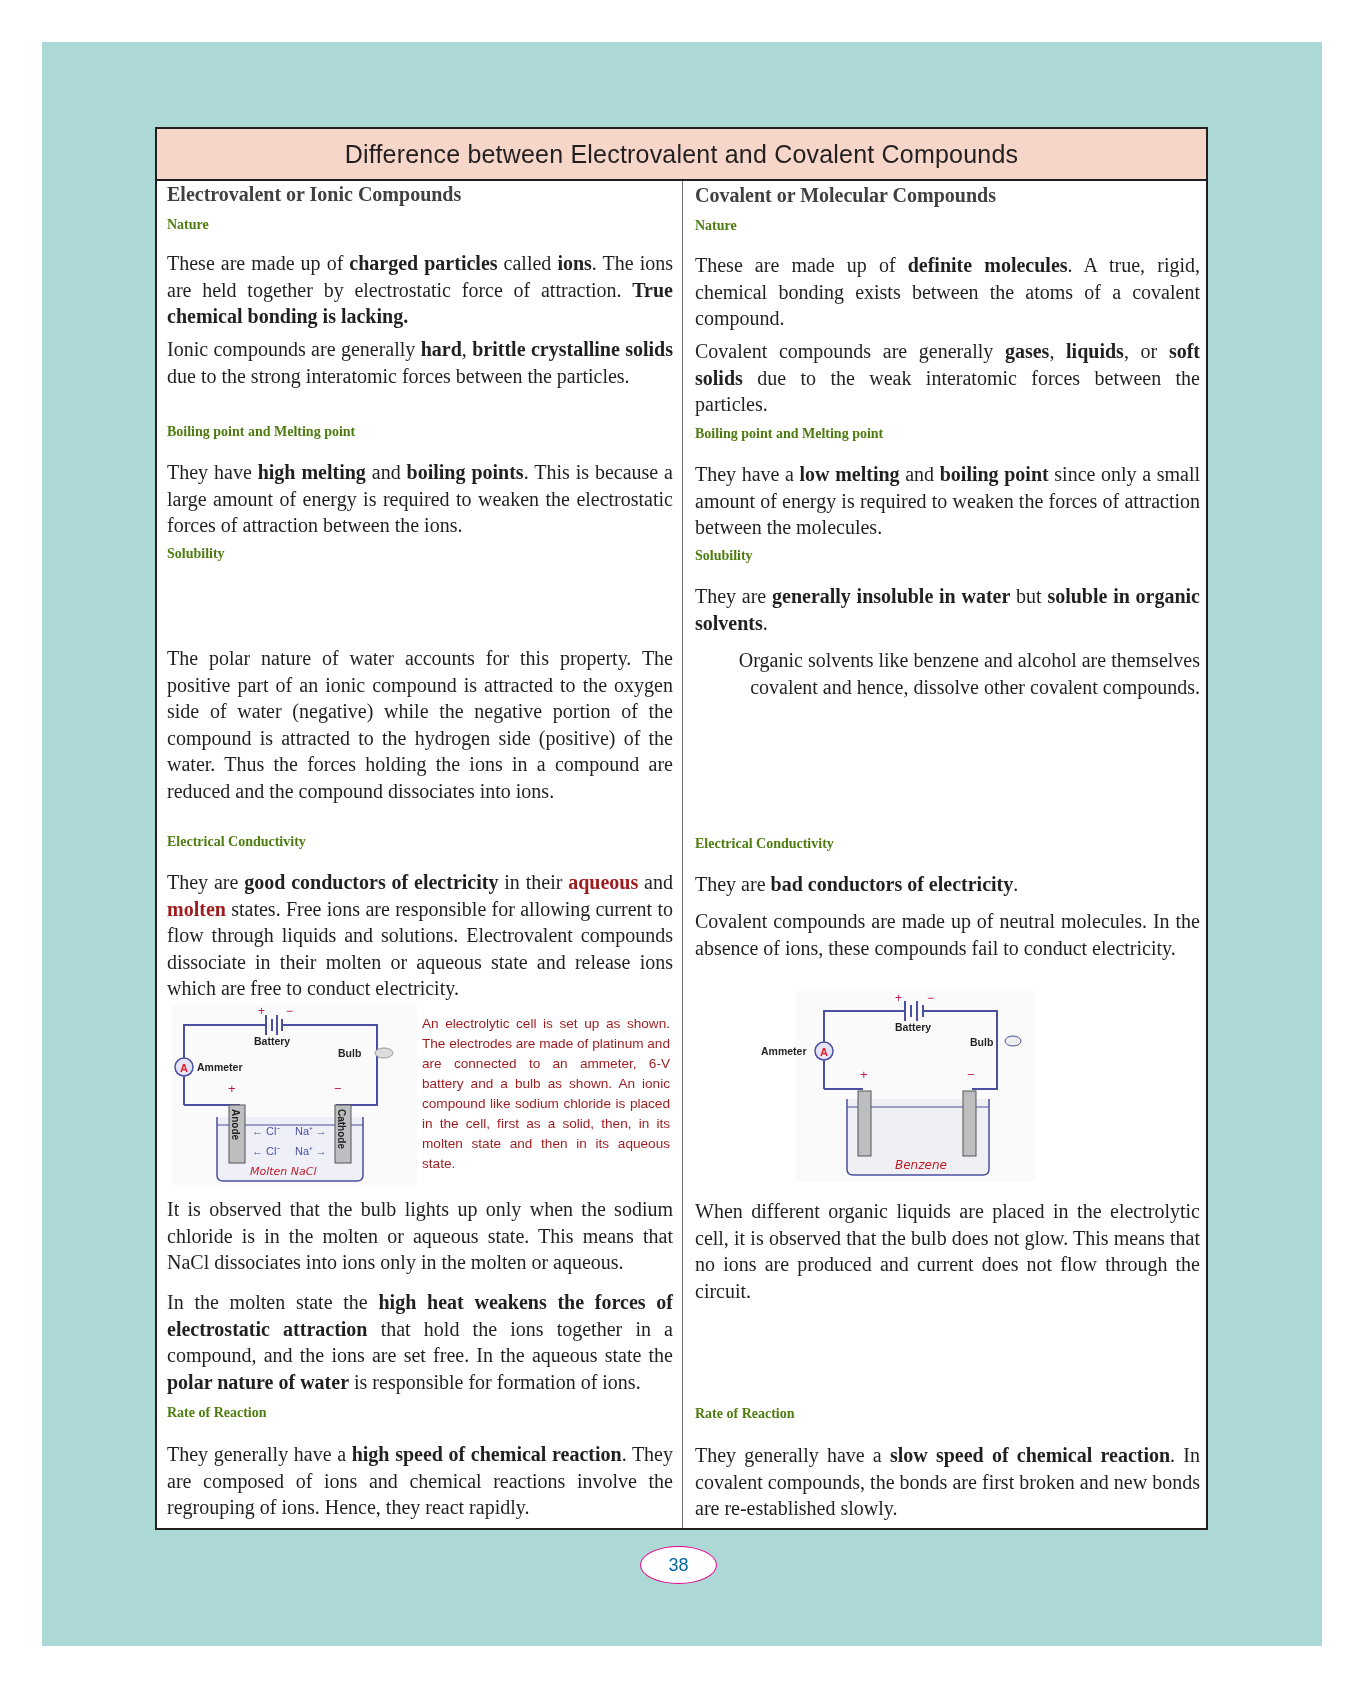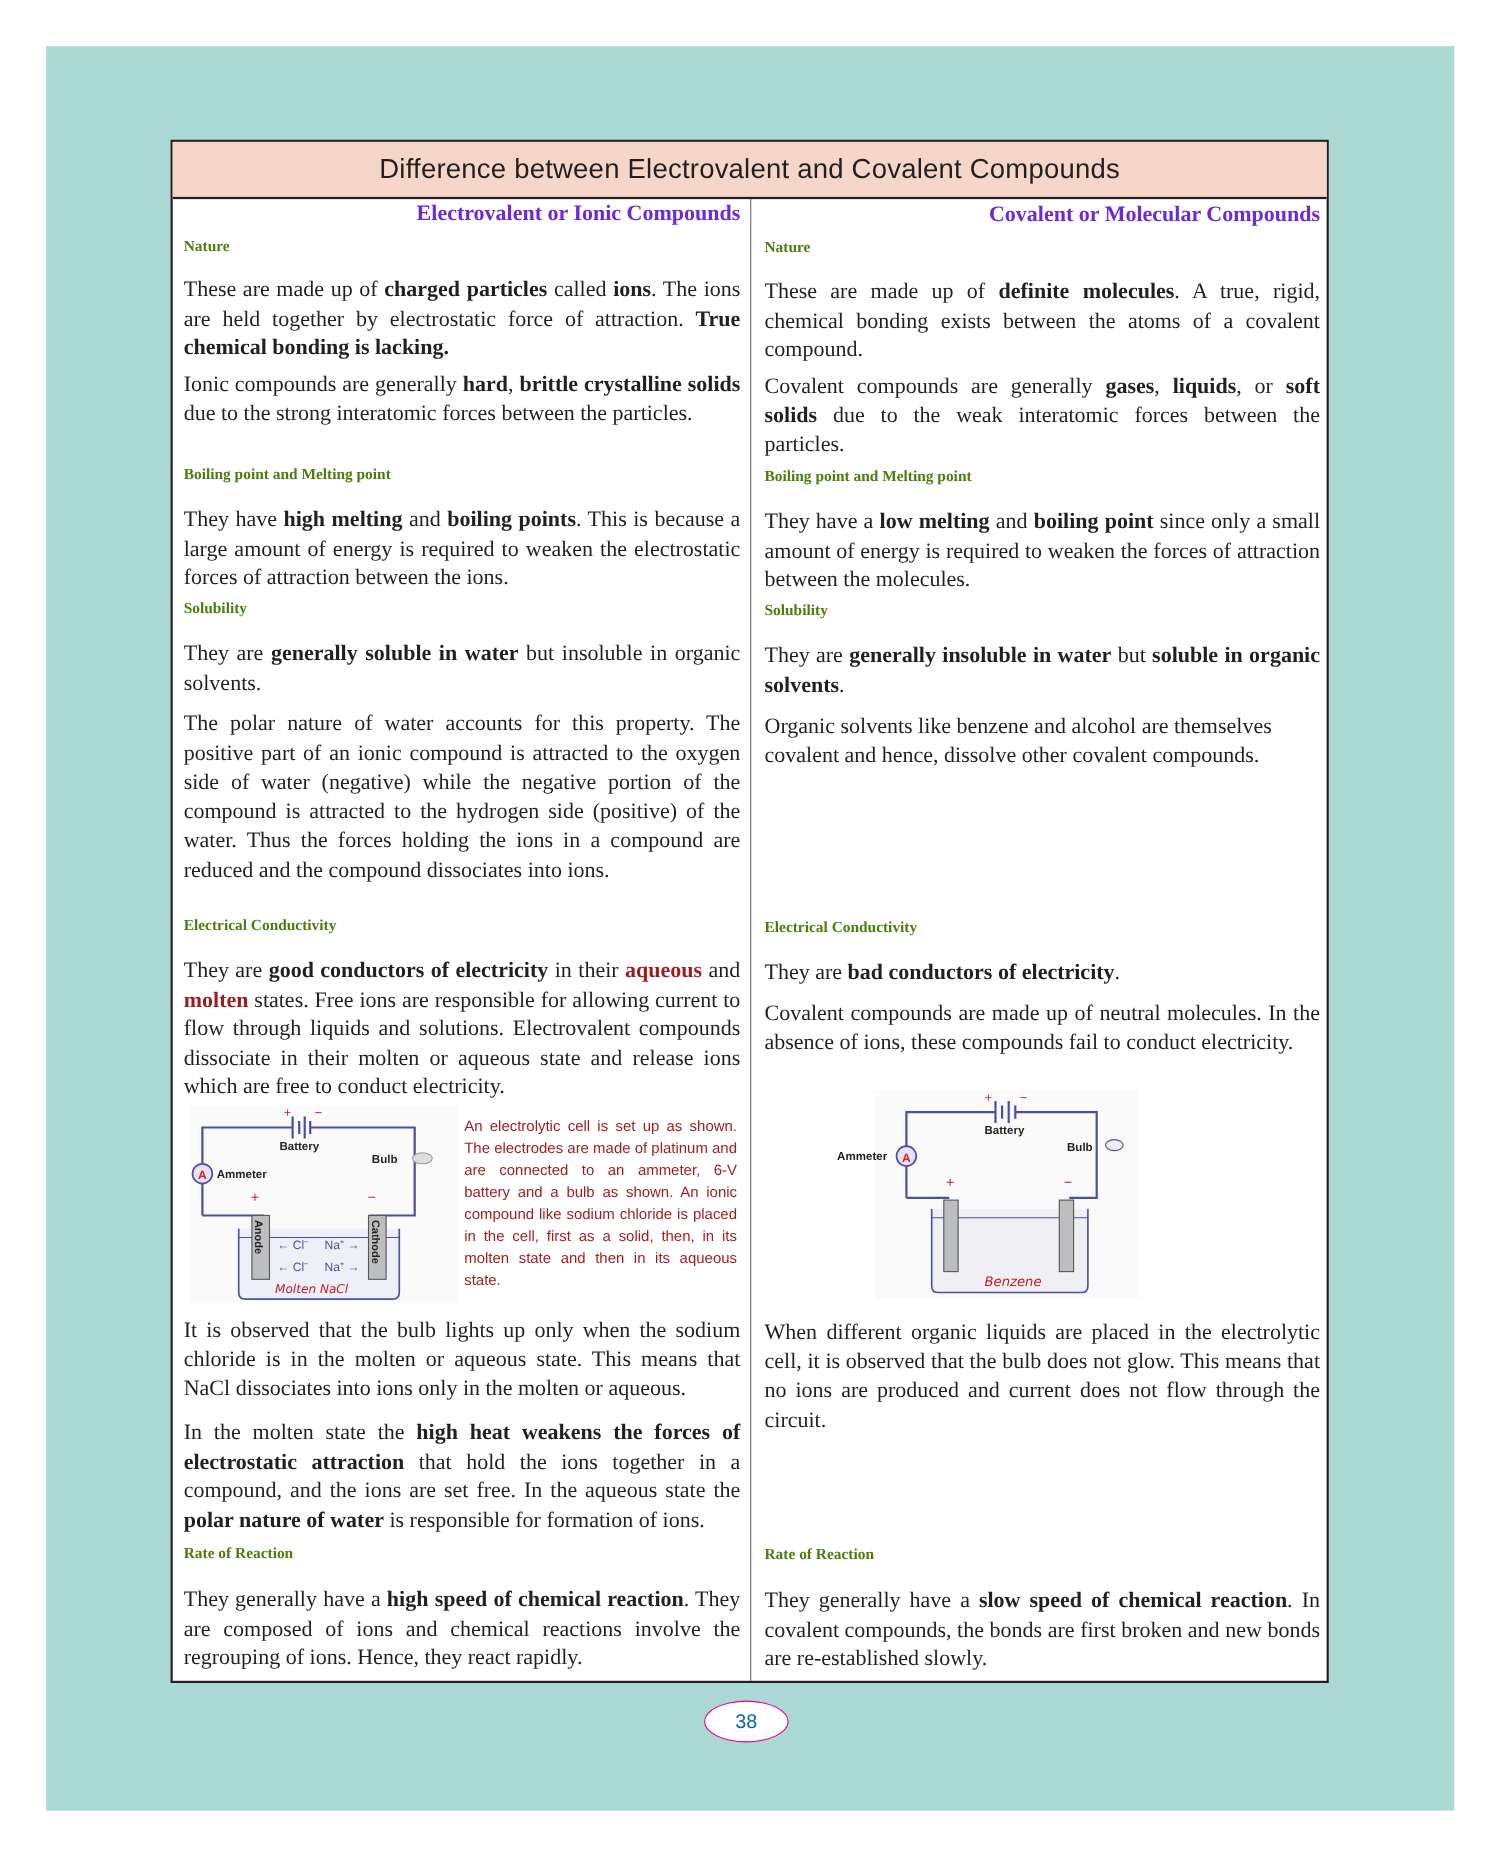--- a/index.html
+++ b/index.html
@@ -5,21 +5,21 @@
   html, body { margin:0; padding:0; background:#ffffff; }
   body { width:1366px; height:1690px; position:relative; overflow:hidden; font-family:"Liberation Serif", serif; color:#231f20; }
   .teal { position:absolute; left:42px; top:42px; width:1280px; height:1604px; background:#acd8d5; }
   .table { position:absolute; left:155px; top:127px; width:1053px; height:1403px; background:#fff; border:2px solid #231f20; box-sizing:border-box; }
   .band { position:absolute; left:0; top:0; right:0; height:50px; background:#f6d6c9; border-bottom:2px solid #231f20; display:flex; align-items:center; justify-content:center; }
   .band span { font-family:"Liberation Sans", sans-serif; font-weight:normal; font-size:25px; color:#231f20; letter-spacing:0.2px; }
   .divider { position:absolute; left:525px; top:52px; bottom:0; width:1px; background:#6d6e71; }
   .col { position:absolute; top:52px; bottom:0; }
   .col.left { left:10px; width:506px; }
   .col.right { left:538px; width:505px; }
-  .colhead { text-align:right; font-weight:bold; font-size:20px; color:#6d28d9; position:absolute; left:0; right:0; }
+  .colhead { text-align:left; font-weight:bold; font-size:20px; color:#404040; position:absolute; left:0; right:0; }
   .sec { position:absolute; left:0; right:0; font-weight:bold; font-size:14px; color:#4d7c0f; }
   .para { position:absolute; left:0; right:0; font-size:20px; line-height:26.5px; text-align:justify; }
   .para b { font-weight:bold; }
   .para .red { color:#9e1b1e; font-weight:bold; }
   .caption { position:absolute; font-family:"Liberation Sans", sans-serif; font-size:13.6px; line-height:20px; color:#9e1b1e; text-align:justify; }
   .diagram { position:absolute; }
   .pageno { position:absolute; left:640px; top:1546px; width:77px; height:38px; border:1.5px solid #ec008c; border-radius:50%; background:#fff; display:flex; align-items:center; justify-content:center; font-family:"Liberation Sans", sans-serif; font-size:18px; color:#0369a1; box-sizing:border-box; }
 </style>
 </head>
 <body>
@@ -42,23 +42,20 @@
     <div class="para" style="top:155px">
       <span>Ionic compounds are generally </span><b>hard</b><span>, </span><b>brittle crystalline solids</b><span> due to the strong interatomic forces between the particles.</span>
     </div>
 
     <div class="sec" style="top:243px">Boiling point and Melting point</div>
     <div class="para" style="top:278px">
       <span>They have </span><b>high melting</b><span> and </span><b>boiling points</b><span>. This is because  a large amount of energy is required to weaken the electrostatic forces of attraction between the ions.</span>
     </div>
 
     <div class="sec" style="top:365px">Solubility</div>
-    <div class="para" style="top:400px">
-      <span>They are </span><b>generally soluble in water</b><span> but insoluble in organic solvents.</span>
-    </div>
     <div class="para" style="top:464px">The polar nature of water accounts for this property. The positive part of an ionic compound is attracted to the oxygen side of water (negative) while the negative portion of the compound is attracted to the hydrogen side (positive) of the water. Thus the forces holding the ions in a compound are reduced and the compound dissociates into ions.</div>
 
     <div class="sec" style="top:653px">Electrical Conductivity</div>
     <div class="para" style="top:688px">
       <span>They are </span><b>good conductors of electricity</b><span> in their </span><span class="red">aqueous</span><span> and </span><span class="red">molten</span><span> states. Free ions are responsible for allowing current to flow through liquids and solutions. Electrovalent compounds dissociate in their molten or aqueous state and release ions which are free to conduct electricity.</span>
     </div>
 
     <svg class="diagram" style="left:5px;top:824px" width="245" height="180" viewBox="0 0 245 180">
       <rect x="0" y="0" width="245" height="180" fill="#fafafa"></rect>
       <path d="M12 100 V20 H94 M110 20 H205 V100 H164 M12 100 H68" fill="none" stroke="#4b4fa0" stroke-width="2"></path>
@@ -115,21 +112,21 @@
 
     <div class="sec" style="top:245px">Boiling point and Melting point</div>
     <div class="para" style="top:280px">
       <span>They have a </span><b>low melting</b><span> and </span><b>boiling point</b><span> since only a small amount of energy is required to weaken the forces of attraction between the molecules.</span>
     </div>
 
     <div class="sec" style="top:367px">Solubility</div>
     <div class="para" style="top:402px">
       <span>They are </span><b>generally insoluble in water</b><span> but </span><b>soluble in organic solvents</b><span>.</span>
     </div>
-    <div class="para" style="top:466px;text-align:left">Organic solvents like benzene and alcohol are themselves covalent and hence, dissolve other covalent compounds.</div>
+    <div class="para" style="top:466px;text-align:right">Organic solvents like benzene and alcohol are themselves covalent and hence, dissolve other covalent compounds.</div>
 
     <div class="sec" style="top:655px">Electrical Conductivity</div>
     <div class="para" style="top:690px">
       <span>They are </span><b>bad conductors of electricity</b><span>.</span>
     </div>
     <div class="para" style="top:727px">Covalent compounds are made up of neutral molecules. In the absence of ions, these compounds fail to conduct electricity.</div>
 
     <svg class="diagram" style="left:60px;top:810px" width="280" height="190" viewBox="0 0 280 190">
       <rect x="40" y="0" width="240" height="190" fill="#fafafa"></rect>
       <path d="M69 98 V20 H150 M168 20 H242 V98 H217 M69 98 H108" fill="none" stroke="#4b4fa0" stroke-width="2"></path>

